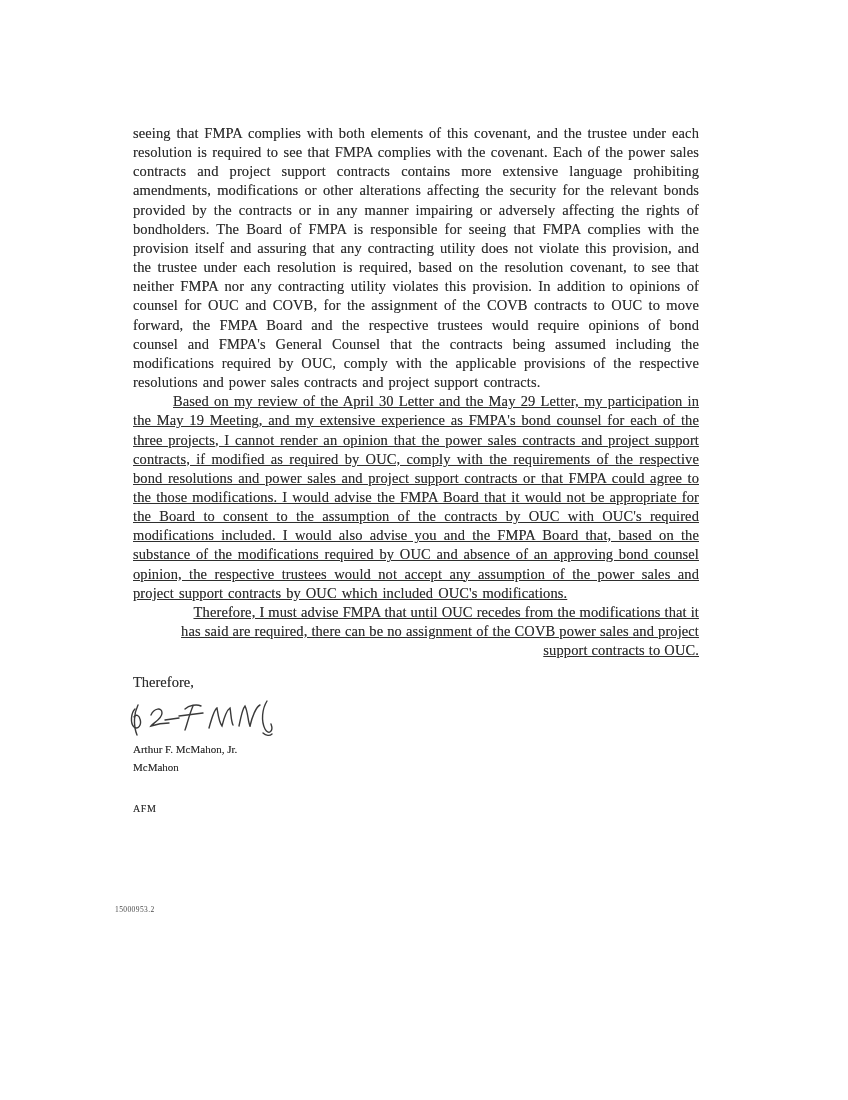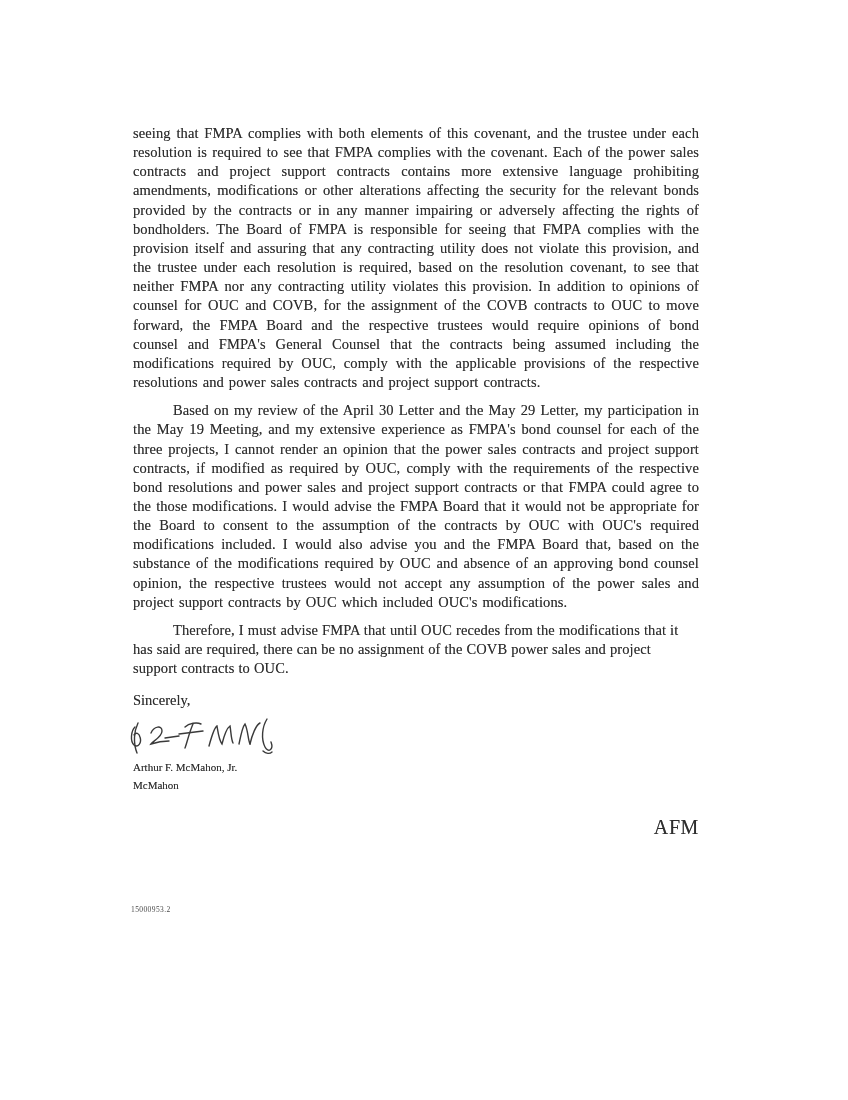--- a/index.html
+++ b/index.html
@@ -26,24 +26,25 @@
     margin: 0;
     font-size: 14.5px;
     line-height: 19.15px;
     text-align: justify;
     letter-spacing: 0.1px;
     word-spacing: 1.2px;
     text-shadow: 0 0 0.4px rgba(45,45,45,0.55);
   }
   .para.indent {
     text-indent: 40px;
-    margin-top: 9px;
+    margin-top: 0;
+    text-decoration: underline;
   }
   .para.ragged {
-    text-align: left;
+    text-align: right;
     word-spacing: 0.3px;
   }
   .closing {
     margin: 13px 0 0 0;
     font-size: 14.5px;
     line-height: 19.15px;
     text-shadow: 0 0 0.4px rgba(45,45,45,0.55);
   }
   .signature {
     display: block;
@@ -51,49 +52,48 @@
   }
   .signer-name, .signer-title {
     margin: 0;
     font-size: 11px;
     line-height: 18px;
     text-shadow: 0 0 0.4px rgba(45,45,45,0.55);
   }
   .signer-name { margin-top: 1px; }
   .initials {
     margin: 24px 0 0 0;
-    font-size: 20px;
+    font-size: 10px;
     line-height: 18px;
     letter-spacing: 0.6px;
     text-shadow: 0 0 0.4px rgba(45,45,45,0.55);
-    text-align: right;
   }
   .footer-number {
     position: absolute;
-    left: 131px;
+    left: 115px;
     top: 905px;
     font-size: 7.5px;
     color: #4a4a4a;
     letter-spacing: 0.4px;
     font-family: "Liberation Serif", serif;
   }
 </style>
 </head>
 <body>
 
 <div class="page">
   <div class="content">
 
     <p class="para">seeing that FMPA complies with both elements of this covenant, and the trustee under each resolution is required to see that FMPA complies with the covenant.  Each of the power sales contracts and project support contracts contains more extensive language prohibiting amendments, modifications or other alterations affecting the security for the relevant bonds provided by the contracts or in any manner impairing or adversely affecting the rights of bondholders.  The Board of FMPA is responsible for seeing that FMPA complies with the provision itself and assuring that any contracting utility does not violate this provision, and the trustee under each resolution is required, based on the resolution covenant, to see that neither FMPA nor any contracting utility violates this provision.  In addition to opinions of counsel for OUC and COVB, for the assignment of the COVB contracts to OUC to move forward, the FMPA Board and the respective trustees would require opinions of bond counsel and FMPA's General Counsel that the contracts being assumed including the modifications required by OUC, comply with the applicable provisions of the respective resolutions and power sales contracts and project support contracts.</p>
 
     <p class="para indent">Based on my review of the April 30 Letter and the May 29 Letter, my participation in the May 19 Meeting, and my extensive experience as FMPA's bond counsel for each of the three projects, I cannot render an opinion that the power sales contracts and project support contracts, if modified as required by OUC, comply with the requirements of the respective bond resolutions and power sales and project support contracts or that FMPA could agree to the those modifications.  I would advise the FMPA Board that it would not be appropriate for the Board to consent to the assumption of the contracts by OUC with OUC's required modifications included.  I would also advise you and the FMPA Board that, based on the substance of the modifications required by OUC and absence of an approving bond counsel opinion, the respective trustees would not accept any assumption of the power sales and project support contracts by OUC which included OUC's modifications.</p>
 
     <p class="para indent ragged">Therefore, I must advise FMPA that until OUC recedes from the modifications that it has said are required, there can be no assignment of the COVB power sales and project support contracts to OUC.</p>
 
-    <p class="closing">Sincerely,</p>
+    <p class="closing">Therefore,</p>
 
     <svg class="signature" width="150" height="44" viewBox="0 0 150 44">
       <g fill="none" stroke="#3a3a3a" stroke-width="1.4" stroke-linecap="round">
         <path d="M9,10 C5,18 4,30 8,40"></path>
         <path d="M6,14 C2,18 1,28 5,32 C9,35 13,30 11,24 C10,20 7,19 5,22"></path>
         <path d="M22,20 C25,13 33,12 33,18 C33,24 24,28 22,31 C28,29 34,28 40,28"></path>
         <path d="M36,25 L50,23"></path>
         <path d="M56,14 C60,10 68,9 72,11"></path>
         <path d="M64,11 C60,20 58,30 56,35"></path>
         <path d="M50,21 L74,18"></path>

